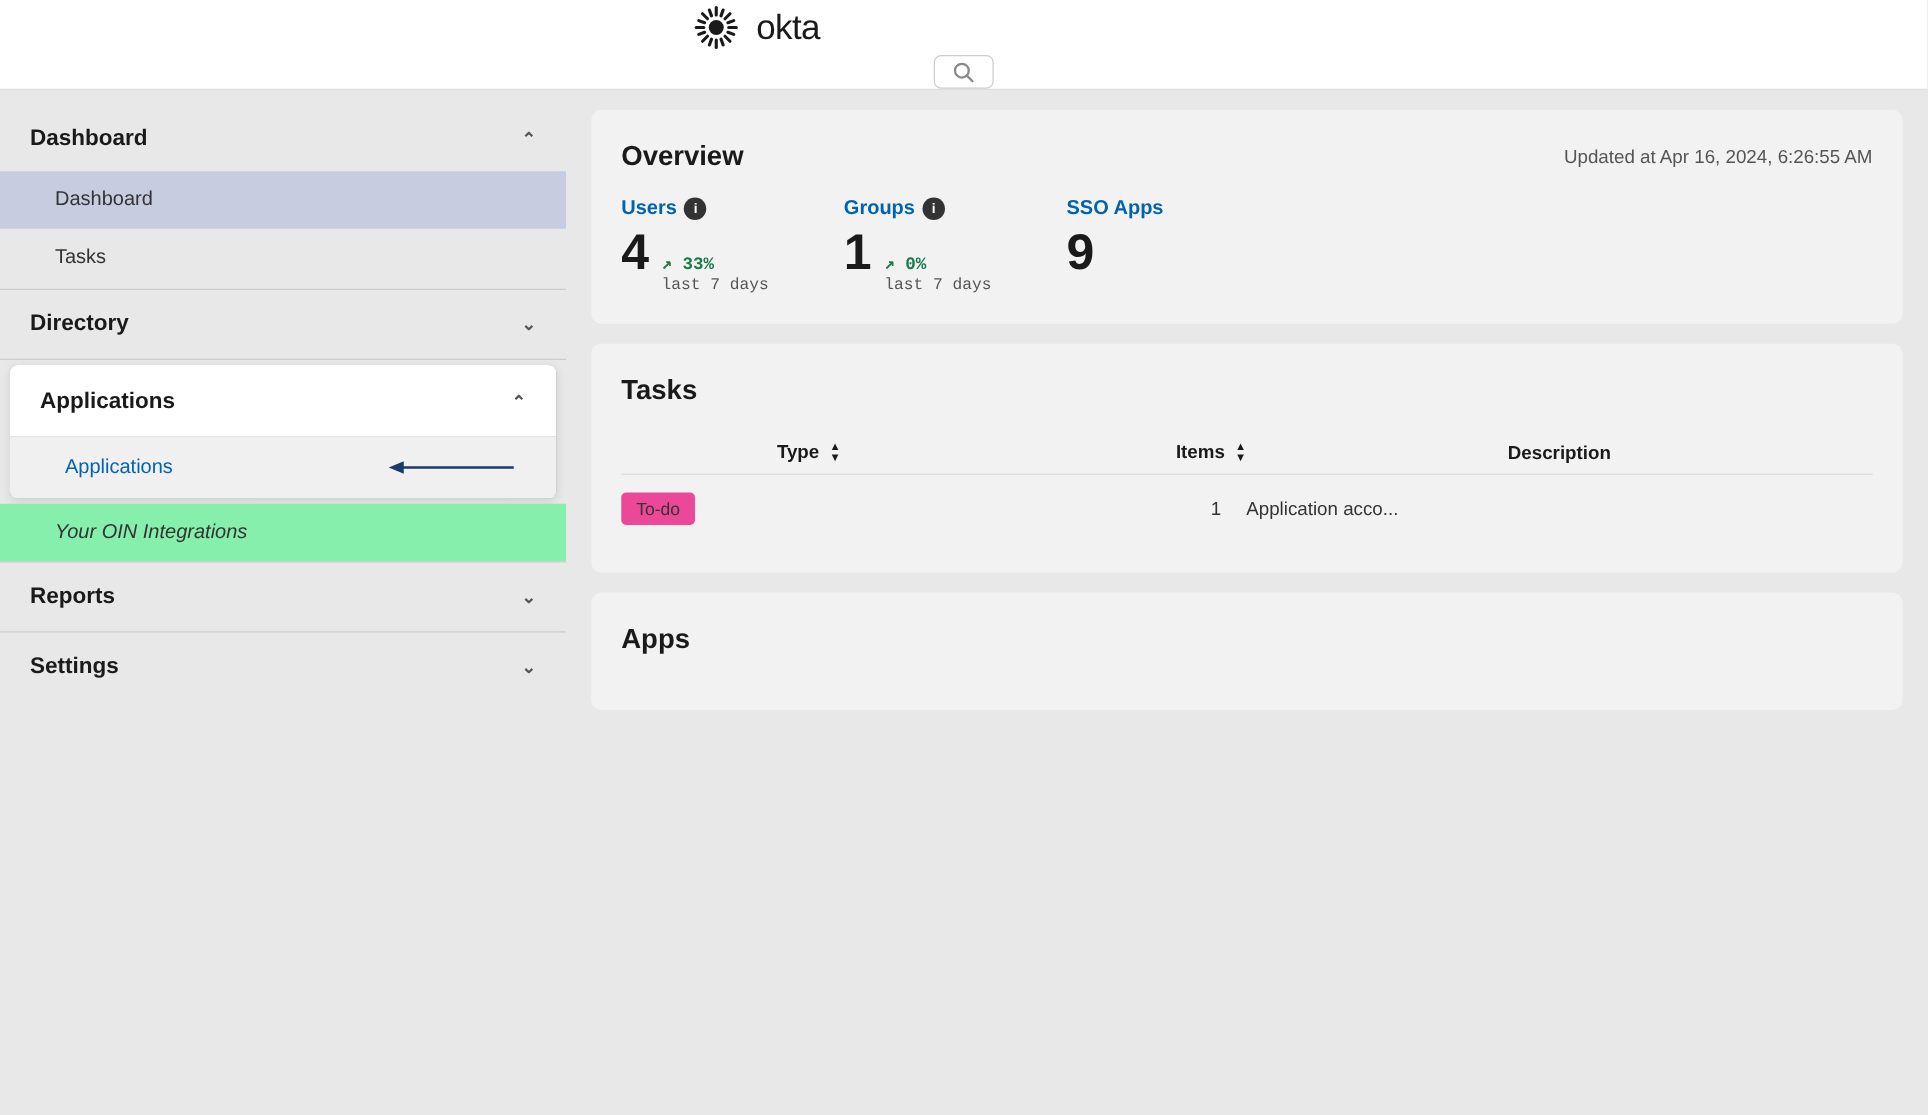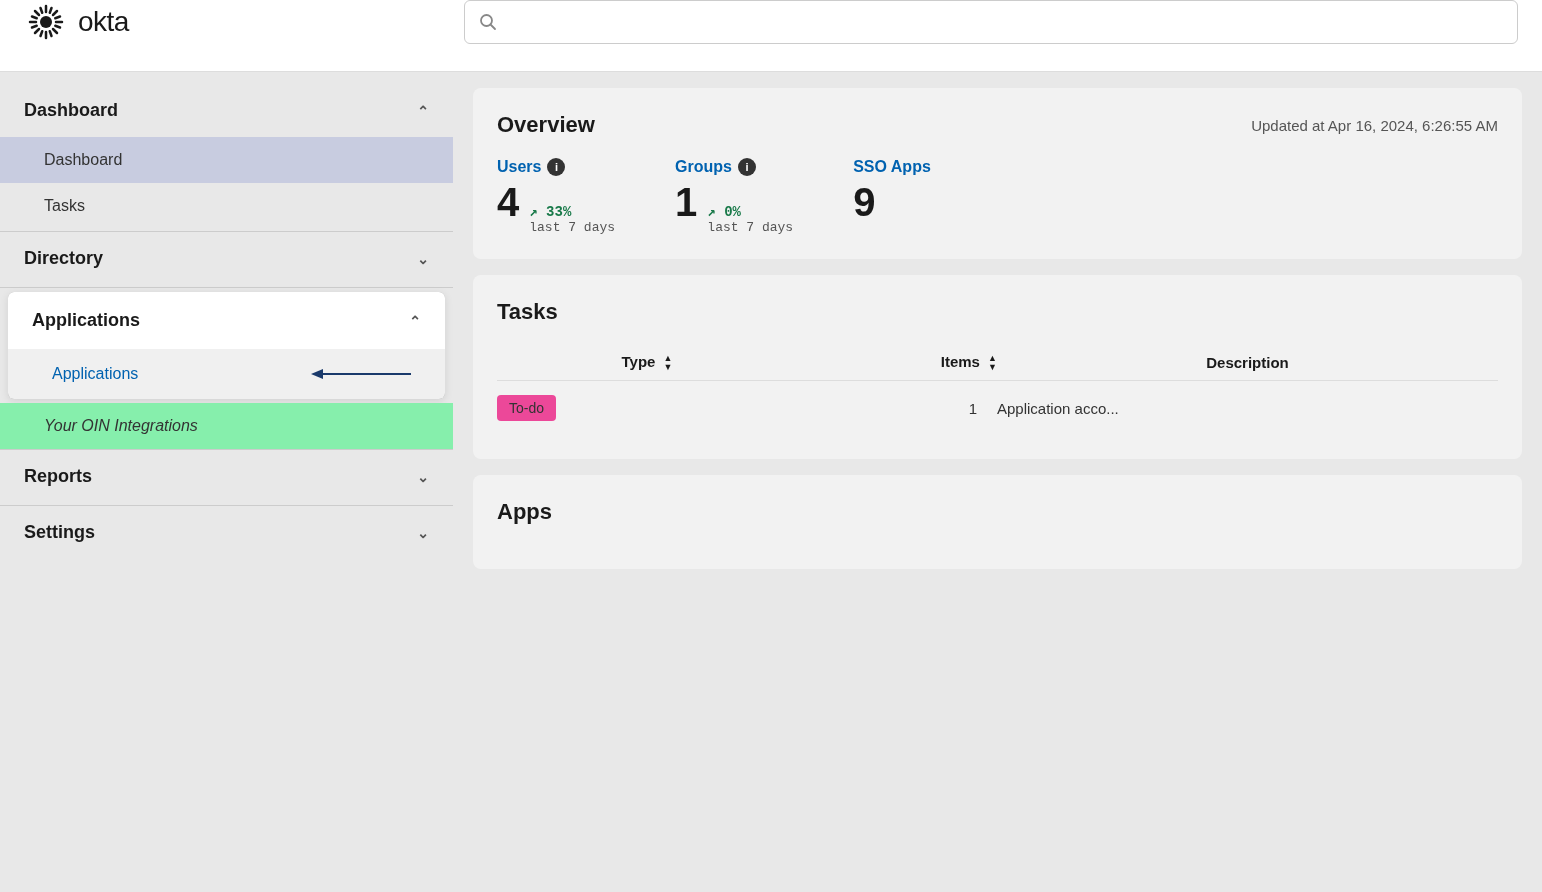--- a/index.html
+++ b/index.html
@@ -3,24 +3,25 @@
   <meta charset="utf-8">
   <style>
     * { box-sizing: border-box; margin: 0; padding: 0; }
     body { font-family: -apple-system, BlinkMacSystemFont, 'Segoe UI', sans-serif; background: #e8e8e8; display: flex; flex-direction: column; height: 892px; overflow: hidden; }
 
     
     .header {
       background: #fff;
       height: 72px;
       display: flex;
-      align-items: flex-start;
+      align-items: center;
       padding: 0 24px;
       border-bottom: 1px solid #ddd;
       flex-shrink: 0;
+      flex-direction: column;
     }
     .logo-area {
       display: flex;
       align-items: center;
       gap: 10px;
       width: 440px;
     }
     .okta-sunburst {
       width: 44px;
       height: 44px;

